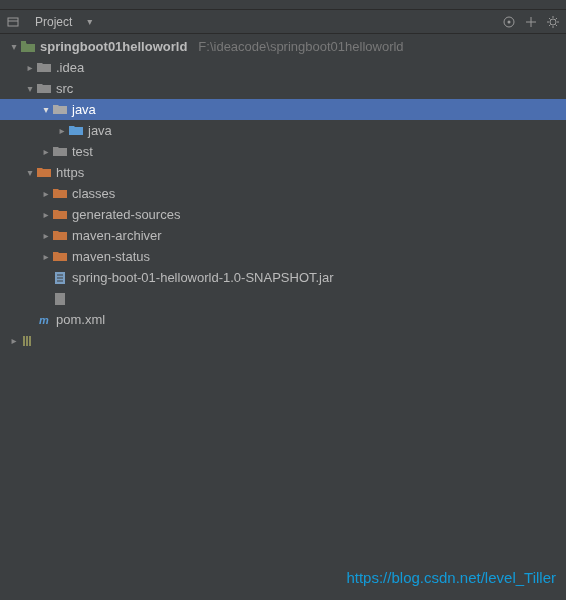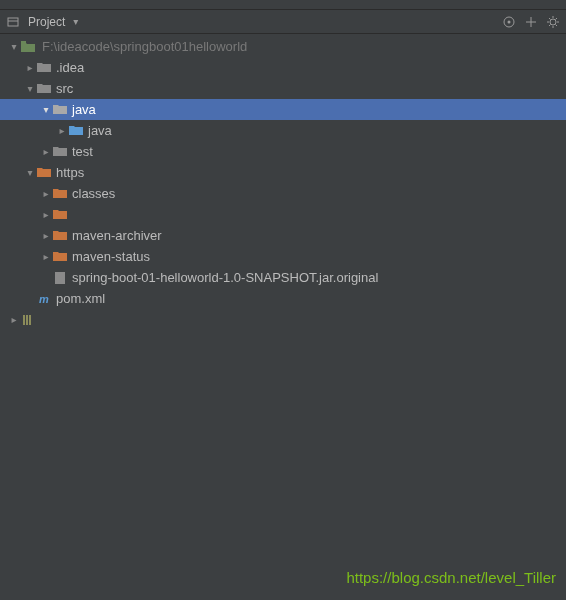--- a/index.html
+++ b/index.html
@@ -23,21 +23,21 @@
       background: #3c3f41;
       display: flex;
       align-items: center;
       padding: 0 6px;
       border-bottom: 1px solid #2b2b2b;
       justify-content: space-between;
     }
     .toolbar-left {
       display: flex;
       align-items: center;
-      gap: 8px;
+      gap: 15px;
     }
     .toolbar-right {
       display: flex;
       align-items: center;
       gap: 8px;
     }
     .toolbar-icon {
       width: 14px;
       height: 14px;
       display: flex;
@@ -89,26 +89,26 @@
     .folder-grey { color: #8a8a8a; }
     .folder-blue { color: #5b9bd5; }
     .folder-target { color: #c8753e; }
     .file-jar { color: #7a9ec2; }
     .file-m { color: #5b9bd5; font-weight: bold; font-size: 11px; }
     .ext-lib { color: #8c8c5a; }
     .scratch { color: #8a8a8a; }
     .proj { color: #6a8759; }
     .label { color: inherit; }
     .label.bold { font-weight: bold; }
-    .path-hint { color: #787878; margin-left: 2px; }
+    .path-hint { color: #787878; margin-left: 11px; }
     .watermark {
       position: absolute;
       right: 10px;
       bottom: 14px;
-      color: #84cc16;
+      color: #0ea5e9;
       font-size: 15px;
       opacity: 0.9;
     }
     .indent-0 { padding-left: 8px; }
     .indent-1 { padding-left: 24px; }
     .indent-2 { padding-left: 40px; }
     .indent-3 { padding-left: 56px; }
   </style>
 </head>
 <body>
@@ -151,20 +151,21 @@
 <div class="tree">
 
   <div class="tree-row indent-0">
     <span class="arrow">▾</span>
     <span class="icon proj">
       <svg width="14" height="12" viewBox="0 0 14 12">
           <path d="M0 2h5l1 1h8v8H0z" fill="#6a8759"></path>
           <rect x="0" y="0" width="5" height="2" fill="#6a8759"></rect>
         </svg>
     </span>
+    <span class="label bold">springboot01helloworld</span>
     <span class="path-hint">F:\ideacode\springboot01helloworld</span>
   </div>
 
   <div class="tree-row indent-1">
     <span class="arrow">▸</span>
     <span class="icon folder-grey">
       <svg width="14" height="11" viewBox="0 0 14 11">
           <path d="M0 1h5l1 1h8v8H0z" fill="#8a8a8a"></path>
         </svg>
     </span>
@@ -232,20 +233,21 @@
     <span class="label">classes</span>
   </div>
 
   <div class="tree-row indent-2">
     <span class="arrow">▸</span>
     <span class="icon folder-target">
       <svg width="14" height="11" viewBox="0 0 14 11">
           <path d="M0 1h5l1 1h8v8H0z" fill="#c8753e"></path>
         </svg>
     </span>
+    <span class="label">generated-sources</span>
   </div>
 
   <div class="tree-row indent-2">
     <span class="arrow">▸</span>
     <span class="icon folder-target">
       <svg width="14" height="11" viewBox="0 0 14 11">
           <path d="M0 1h5l1 1h8v8H0z" fill="#c8753e"></path>
         </svg>
     </span>
     <span class="label">maven-archiver</span>
@@ -254,29 +256,40 @@
   <div class="tree-row indent-2">
     <span class="arrow">▸</span>
     <span class="icon folder-target">
       <svg width="14" height="11" viewBox="0 0 14 11">
           <path d="M0 1h5l1 1h8v8H0z" fill="#c8753e"></path>
         </svg>
     </span>
     <span class="label">maven-status</span>
   </div>
 
+  <div class="tree-row indent-2">
+    <span class="arrow none">▸</span>
+    <span class="icon file-jar">
+      <svg width="12" height="14" viewBox="0 0 12 14">
+          <rect x="1" y="1" width="10" height="12" fill="#7a9ec2"></rect>
+          <line x1="3" y1="4" x2="9" y2="4" stroke="#3c3f41"></line>
+          <line x1="3" y1="7" x2="9" y2="7" stroke="#3c3f41"></line>
+          <line x1="3" y1="10" x2="9" y2="10" stroke="#3c3f41"></line>
+        </svg>
+    </span>
+    <span class="label">spring-boot-01-helloworld-1.0-SNAPSHOT.jar</span>
+  </div>
 
   <div class="tree-row indent-2">
     <span class="arrow none">▸</span>
     <span class="icon file-jar">
       <svg width="12" height="14" viewBox="0 0 12 14">
           <rect x="1" y="1" width="10" height="12" fill="#8a8a8a"></rect>
         </svg>
     </span>
-    <span class="label">spring-boot-01-helloworld-1.0-SNAPSHOT.jar.original</span>
   </div>
 
   <div class="tree-row indent-1">
     <span class="arrow none">▸</span>
     <span class="icon file-m">
         <i style="font-style:italic">m</i>
       </span>
     <span class="label">pom.xml</span>
   </div>
 

